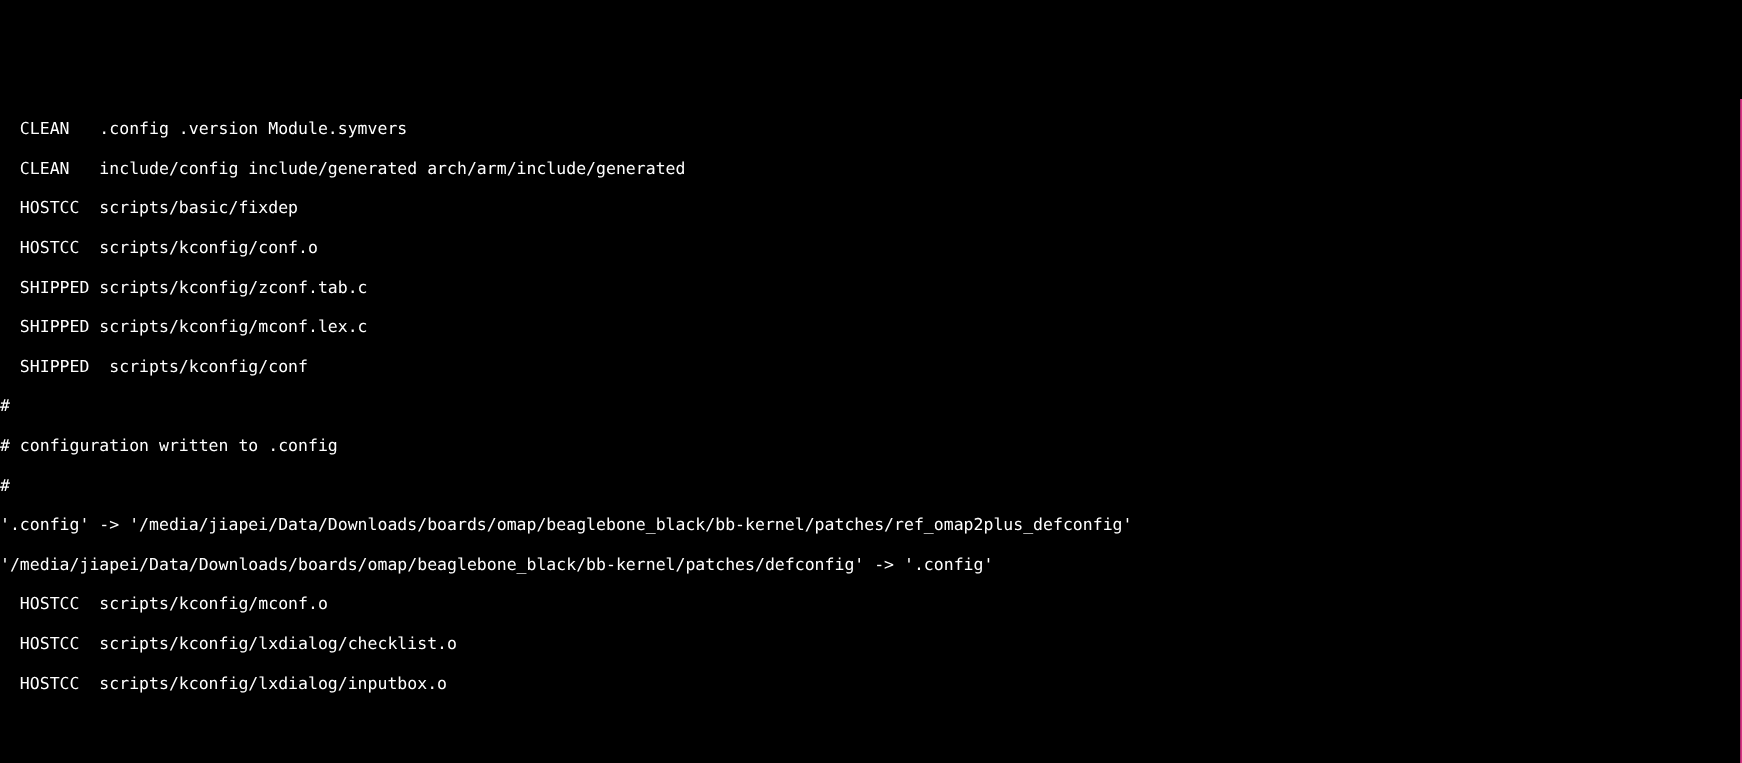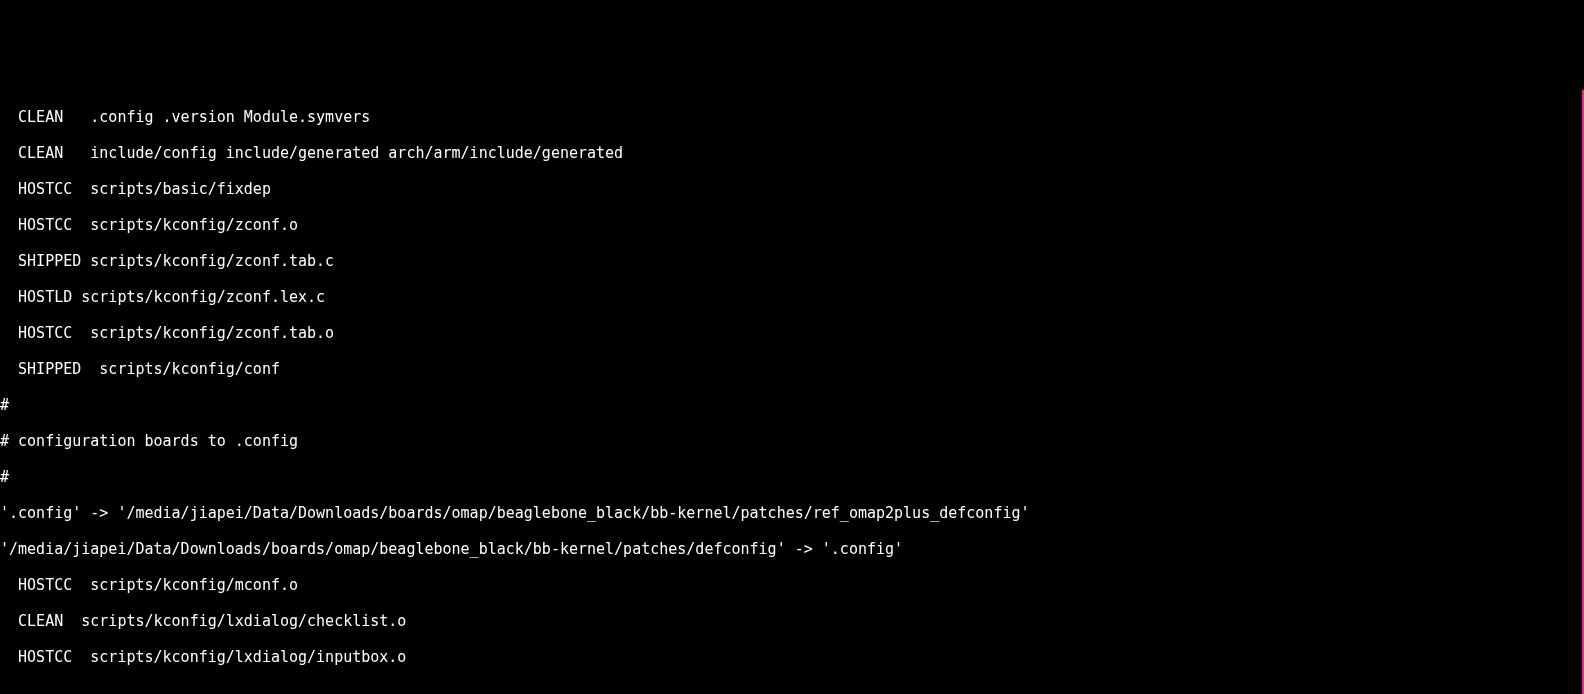--- a/index.html
+++ b/index.html
@@ -28,32 +28,31 @@
 </style>
 </head>
 <body>
 
 
 
 <div class="terminal">
 <div class="line">  CLEAN   .config .version Module.symvers</div>
 <div class="line">  CLEAN   include/config include/generated arch/arm/include/generated</div>
 <div class="line">  HOSTCC  scripts/basic/fixdep</div>
-<div class="line">  HOSTCC  scripts/kconfig/zconf.o</div>
+<div class="line">  HOSTCC  scripts/kconfig/conf.o</div>
 <div class="line">  SHIPPED scripts/kconfig/zconf.tab.c</div>
-<div class="line">  HOSTLD scripts/kconfig/zconf.lex.c</div>
-<div class="line">  HOSTCC  scripts/kconfig/zconf.tab.o</div>
+<div class="line">  SHIPPED scripts/kconfig/mconf.lex.c</div>
 <div class="line">  SHIPPED  scripts/kconfig/conf</div>
 <div class="line">#</div>
-<div class="line"># configuration boards to .config</div>
+<div class="line"># configuration written to .config</div>
 <div class="line">#</div>
 <div class="line">'.config' -&gt; '/media/jiapei/Data/Downloads/boards/omap/beaglebone_black/bb-kernel/patches/ref_omap2plus_defconfig'</div>
 <div class="line">'/media/jiapei/Data/Downloads/boards/omap/beaglebone_black/bb-kernel/patches/defconfig' -&gt; '.config'</div>
 <div class="line">  HOSTCC  scripts/kconfig/mconf.o</div>
-<div class="line">  CLEAN  scripts/kconfig/lxdialog/checklist.o</div>
+<div class="line">  HOSTCC  scripts/kconfig/lxdialog/checklist.o</div>
 <div class="line">  HOSTCC  scripts/kconfig/lxdialog/inputbox.o</div>
 
 
 
 
 
 <div class="line"></div>
 <div class="line"></div>
 
 

